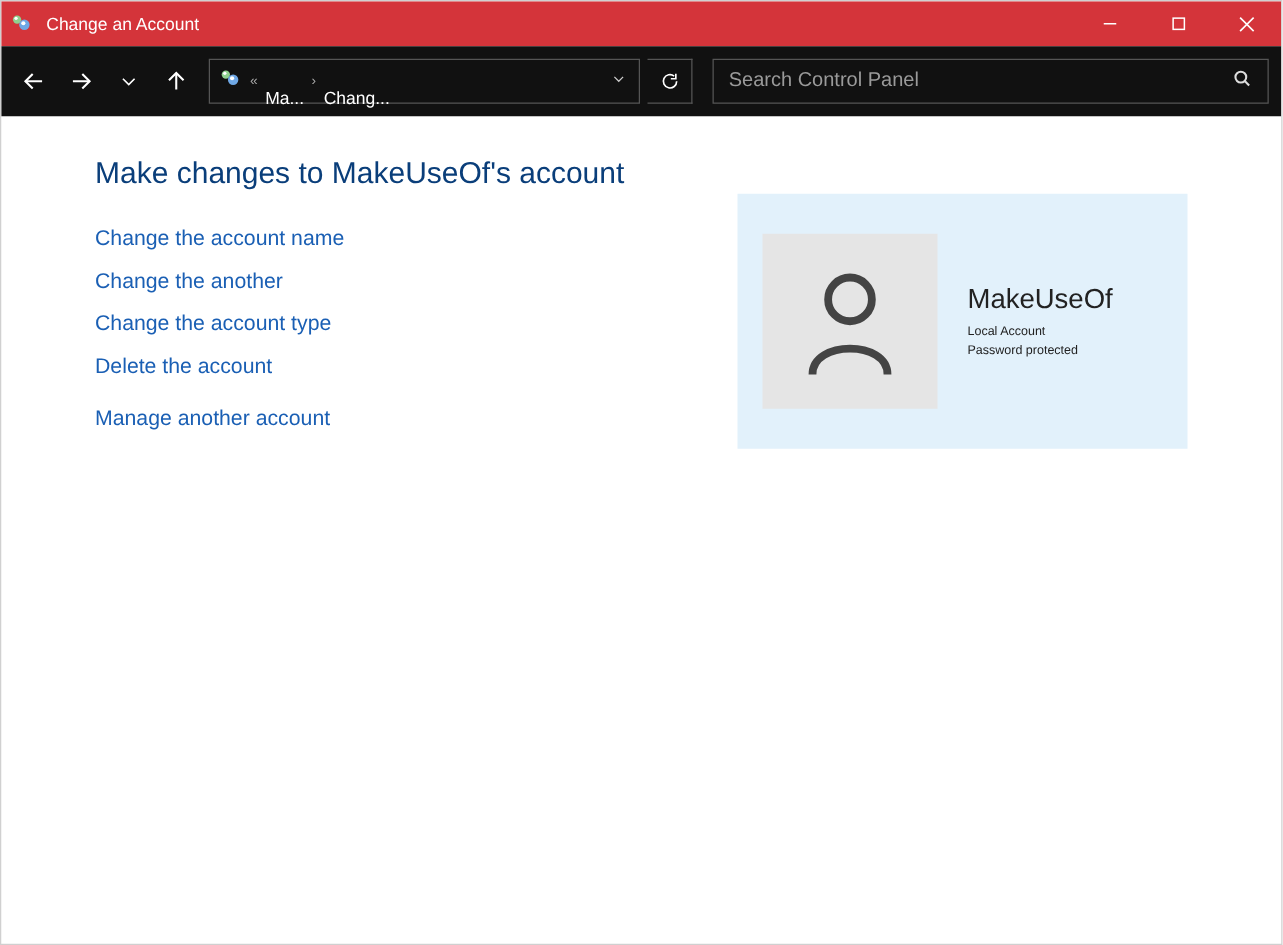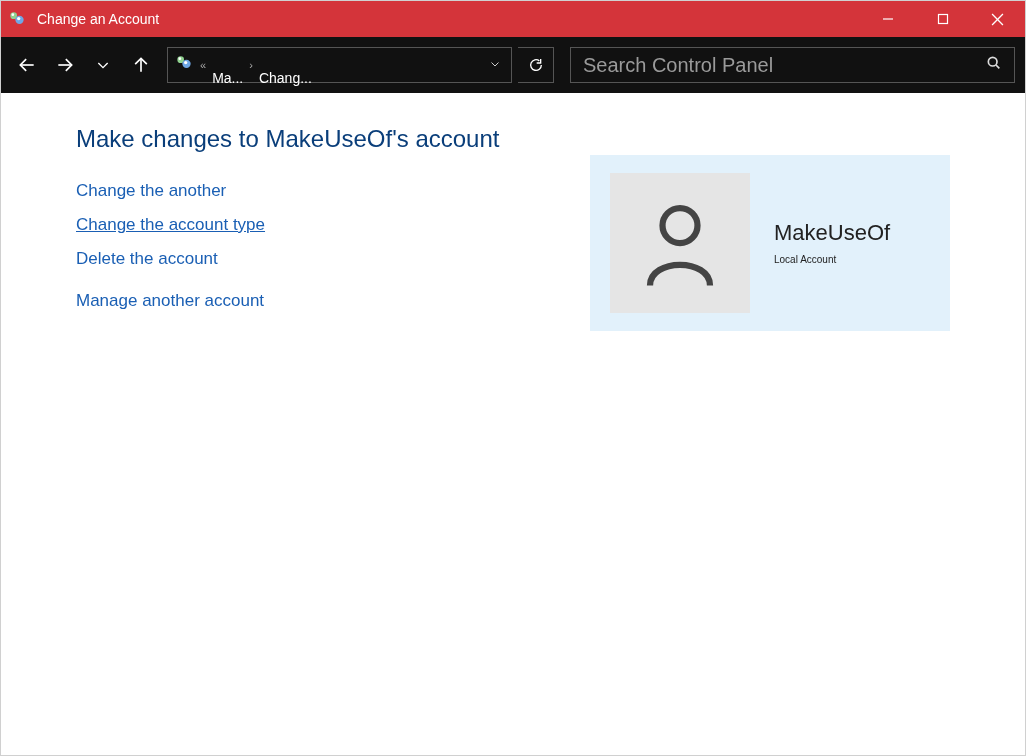--- a/index.html
+++ b/index.html
@@ -69,21 +69,21 @@
     height:36px;
     border:1px solid #555;
     background:#111;
     display:flex; align-items:center;
     padding:0 12px;
     margin-left:10px;
     color:#9a9a9a;
   }
   .searchbox input {
     flex:1; background:transparent; border:none; outline:none;
-    color:#ddd; font-size:20px;
+    color:#ddd; font-size:16px;
   }
   .searchbox input::placeholder { color:#9a9a9a; }
   .content {
     padding: 32px 75px;
     display:flex;
     gap: 40px;
   }
   .leftcol { flex:1; }
   .heading {
     color:#0a3e7a;
@@ -92,21 +92,21 @@
     margin-bottom: 28px;
   }
   .link-item {
     color:#1a5fb4;
     font-size:17px;
     margin-bottom: 14px;
     cursor:pointer;
     display:block;
     width:fit-content;
   }
-  .link-item.underlined { text-decoration: underline; }
+  .link-item.underlined { }
   .link-group-sep { height: 8px; }
   .account-card {
     width: 360px;
     background:#e2f1fb;
     padding: 18px 20px;
     display:flex;
     align-items:center;
     gap: 24px;
     margin-top: 30px;
   }
@@ -214,32 +214,34 @@
           <line x1="20" y1="20" x2="15" y2="15"></line>
       </svg>
     </span>
   </div>
 </div>
 
 <div class="content">
   <div class="leftcol">
     <h1 class="heading">Make changes to MakeUseOf's account</h1>
 
+    <a class="link-item">Change the account name</a>
     <a class="link-item">Change the another</a>
     <a class="link-item underlined">Change the account type</a>
     <a class="link-item">Delete the account</a>
     <div class="link-group-sep"></div>
     <a class="link-item">Manage another account</a>
   </div>
 
   <div class="account-card">
     <div class="avatar">
       <svg viewBox="0 0 64 72">
         <circle cx="32" cy="22" r="14" fill="none" stroke="#444" stroke-width="5"></circle>
         <path d="M8 70 C8 48 56 48 56 70" fill="none" stroke="#444" stroke-width="5"></path>
       </svg>
     </div>
     <div class="acct-info">
       <div class="acct-name">MakeUseOf</div>
       <div class="acct-line">Local Account</div>
+      <div class="acct-line">Password protected</div>
     </div>
   </div>
 </div>
 
 </body></html>

